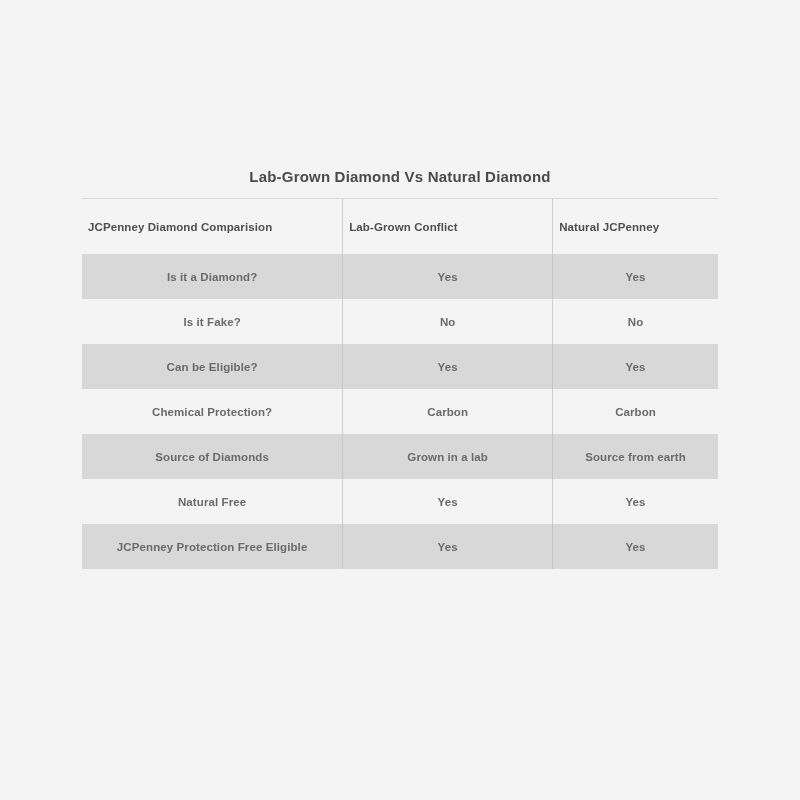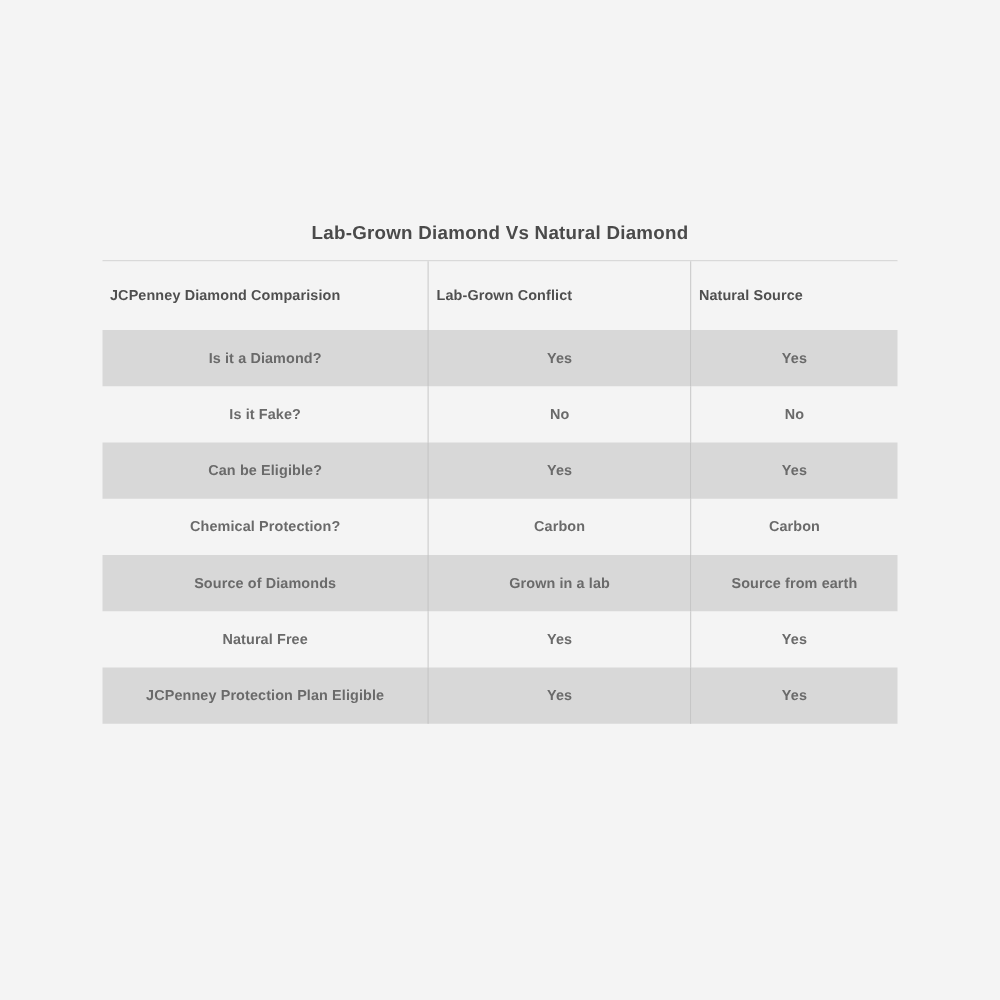--- a/index.html
+++ b/index.html
@@ -18,21 +18,21 @@
   .page {
     position: relative;
     width: 800px;
     height: 800px;
     box-sizing: border-box;
   }
 
   .comparison-wrap {
     position: absolute;
     left: 82px;
-    top: 178px;
+    top: 168px;
     width: 636px;
   }
 
   .title {
     text-align: center;
     font-size: 15px;
     font-weight: bold;
     color: #4a4a4a;
     letter-spacing: 0.2px;
     padding-bottom: 13px;
@@ -95,21 +95,21 @@
     <table class="compare">
       <colgroup>
         <col class="c0">
         <col class="c1">
         <col class="c2">
       </colgroup>
       <thead>
         <tr>
           <th>JCPenney Diamond Comparision</th>
           <th class="sep-left">Lab-Grown Conflict</th>
-          <th class="sep-left">Natural Source</th>
+          <th class="sep-left">Natural JCPenney</th>
         </tr>
       </thead>
       <tbody>
         <tr class="shaded">
           <td>Is it a Diamond?</td>
           <td class="sep-left">Yes</td>
           <td class="sep-left">Yes</td>
         </tr>
         <tr class="plain">
           <td>Is it Fake?</td>
@@ -130,21 +130,21 @@
           <td>Source of Diamonds</td>
           <td class="sep-left">Grown in a lab</td>
           <td class="sep-left">Source from earth</td>
         </tr>
         <tr class="plain">
           <td>Natural Free</td>
           <td class="sep-left">Yes</td>
           <td class="sep-left">Yes</td>
         </tr>
         <tr class="shaded">
-          <td>JCPenney Protection Plan Eligible</td>
+          <td>JCPenney Protection Free Eligible</td>
           <td class="sep-left">Yes</td>
           <td class="sep-left">Yes</td>
         </tr>
       </tbody>
     </table>
 
   </div>
 </div>
 
 </body></html>

